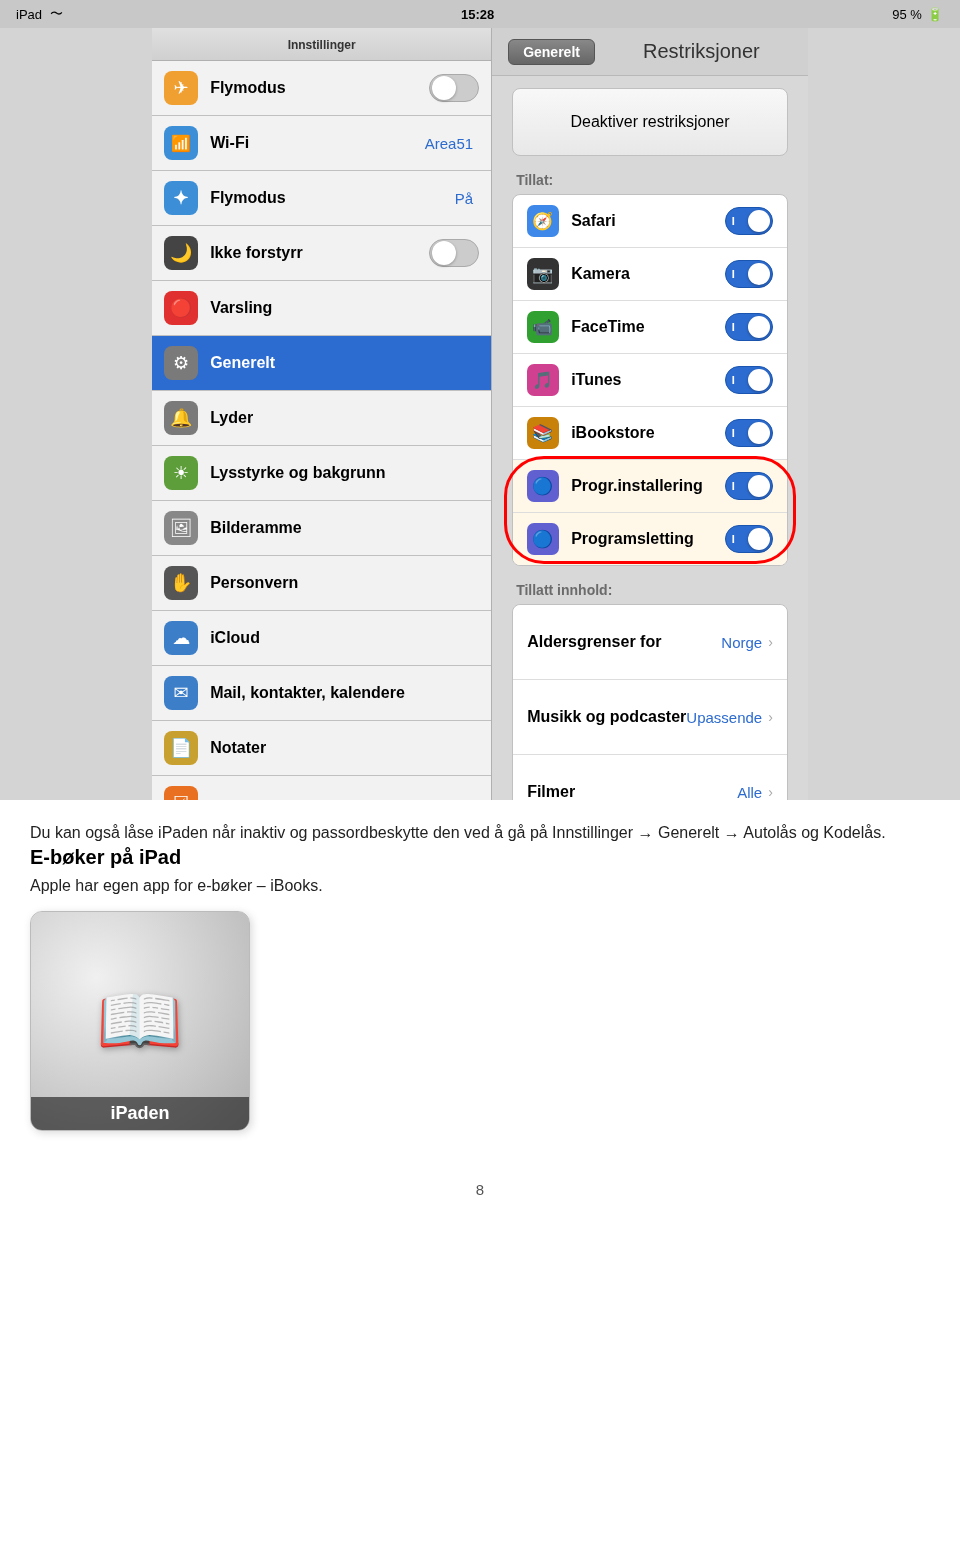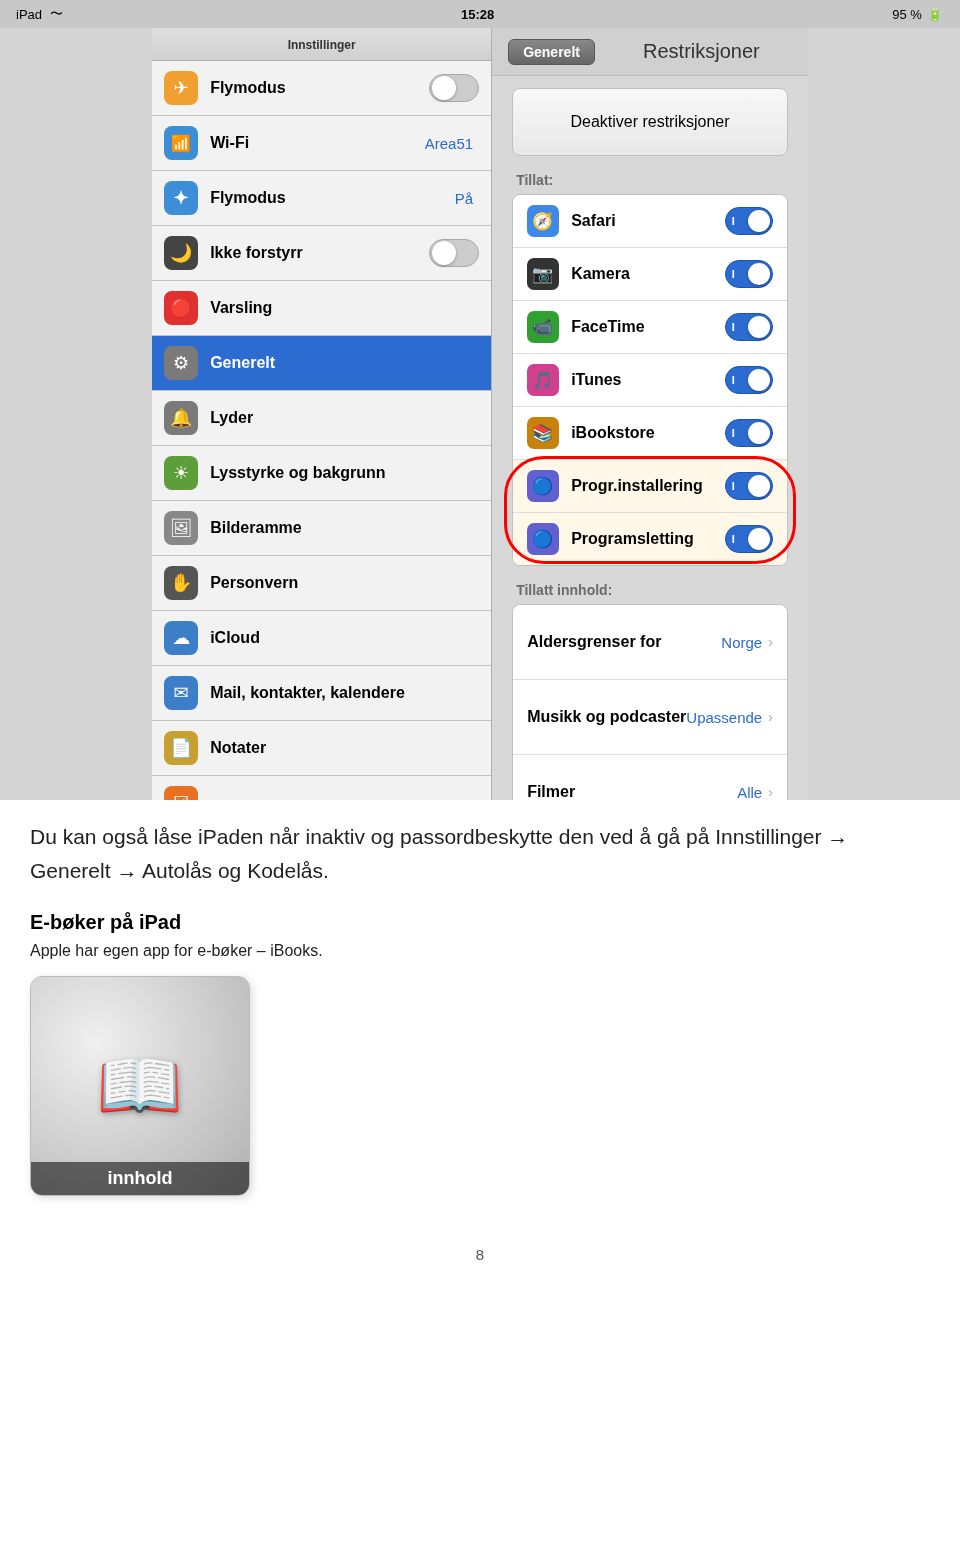--- a/index.html
+++ b/index.html
@@ -260,24 +260,23 @@
     .innhold-label { font-size: 16px; font-weight: 600; color: #000; flex: 1; }
     .innhold-value { font-size: 15px; color: #2c6bcf; margin-right: 6px; }
     .chevron { color: #aaa; font-size: 14px; }
 
     
     .text-body {
       padding: 20px 30px;
       background: #fff;
     }
     .para-text {
-      font-size: 21px;
+      font-size: 16px;
       line-height: 1.6;
       color: #222;
-      margin-bottom: 24px;
     }
     .section-heading {
       font-size: 20px;
       font-weight: 700;
       color: #000;
       margin-bottom: 8px;
     }
     .sub-text {
       font-size: 16px;
       color: #222;
@@ -562,17 +561,17 @@
   <p class="para-text">Du kan også låse iPaden når inaktiv og passordbeskytte den ved å gå på Innstillinger → Generelt → Autolås og Kodelås.</p>
 
   <h2 class="section-heading">E-bøker på iPad</h2>
   <p class="sub-text">Apple har egen app for e-bøker – iBooks.</p>
 
   <div class="ibooks-img">
     <div class="ibooks-bg"></div>
     <div class="ibooks-icon-wrap">
       <span class="ibooks-book">📖</span>
     </div>
-    <div class="ibooks-label-badge">innhold</div>
+    <div class="ibooks-label-badge">iPaden</div>
   </div>
 </div>
 
 <div class="page-number">8</div>
 
 </body></html>

